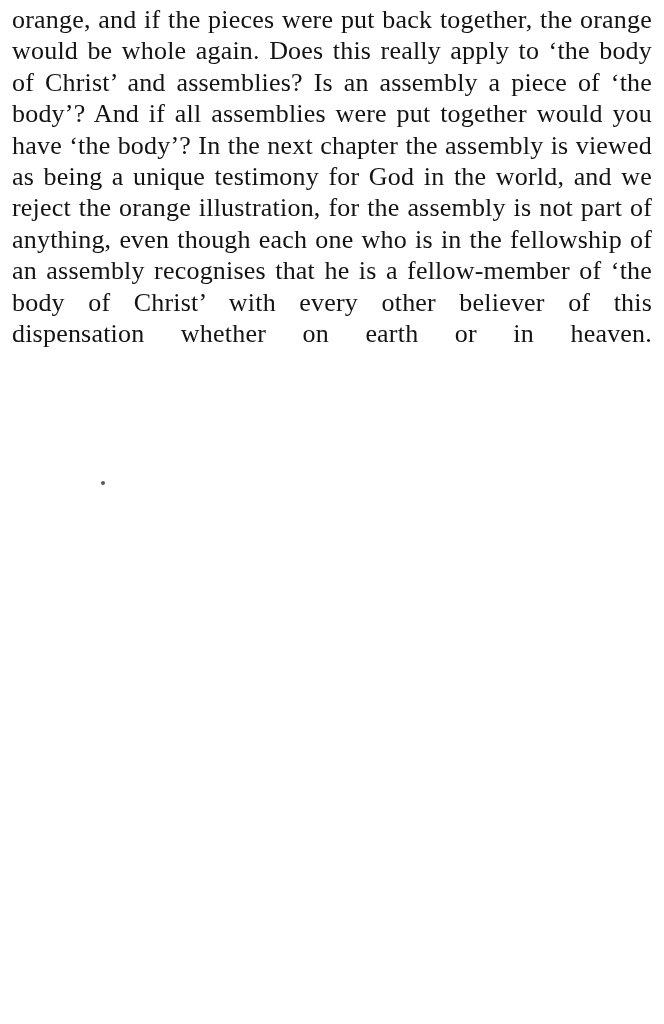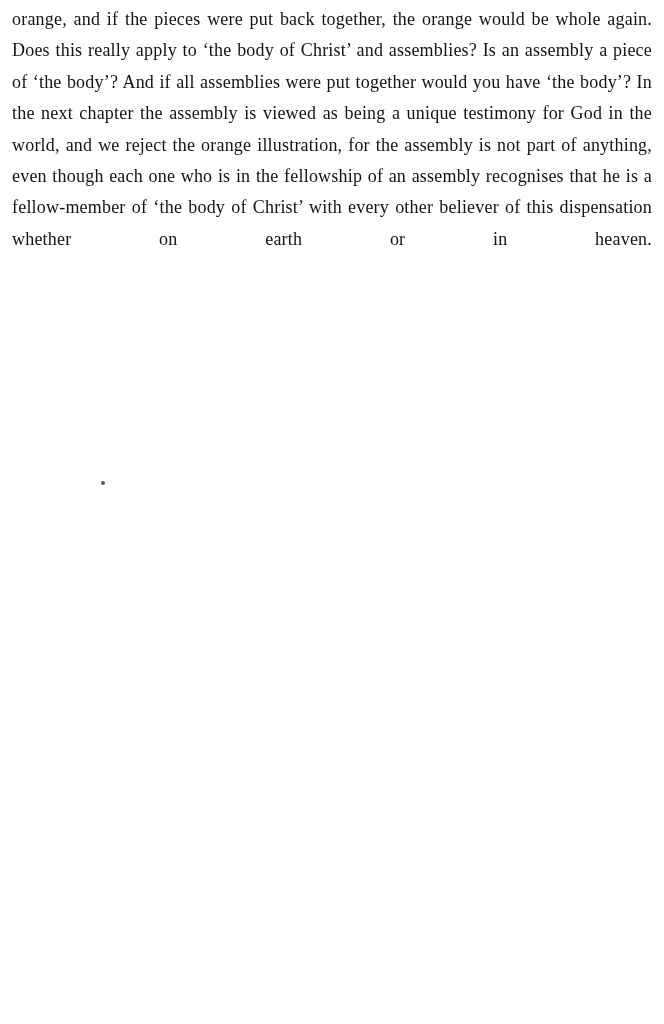--- a/index.html
+++ b/index.html
@@ -21,21 +21,21 @@
     top: 0;
     width: 664px;
     height: 1024px;
     background: #ffffff;
   }
   .text-block {
     position: absolute;
     left: 12px;
     top: 4px;
     width: 640px;
-    font-size: 18px;
+    font-size: 26px;
     line-height: 31.4px;
     text-align: justify;
     text-justify: inter-word;
     letter-spacing: 0.2px;
     word-spacing: 0.5px;
     color: #131313;
   }
   .text-block p {
     margin: 0;
     text-align: justify;

